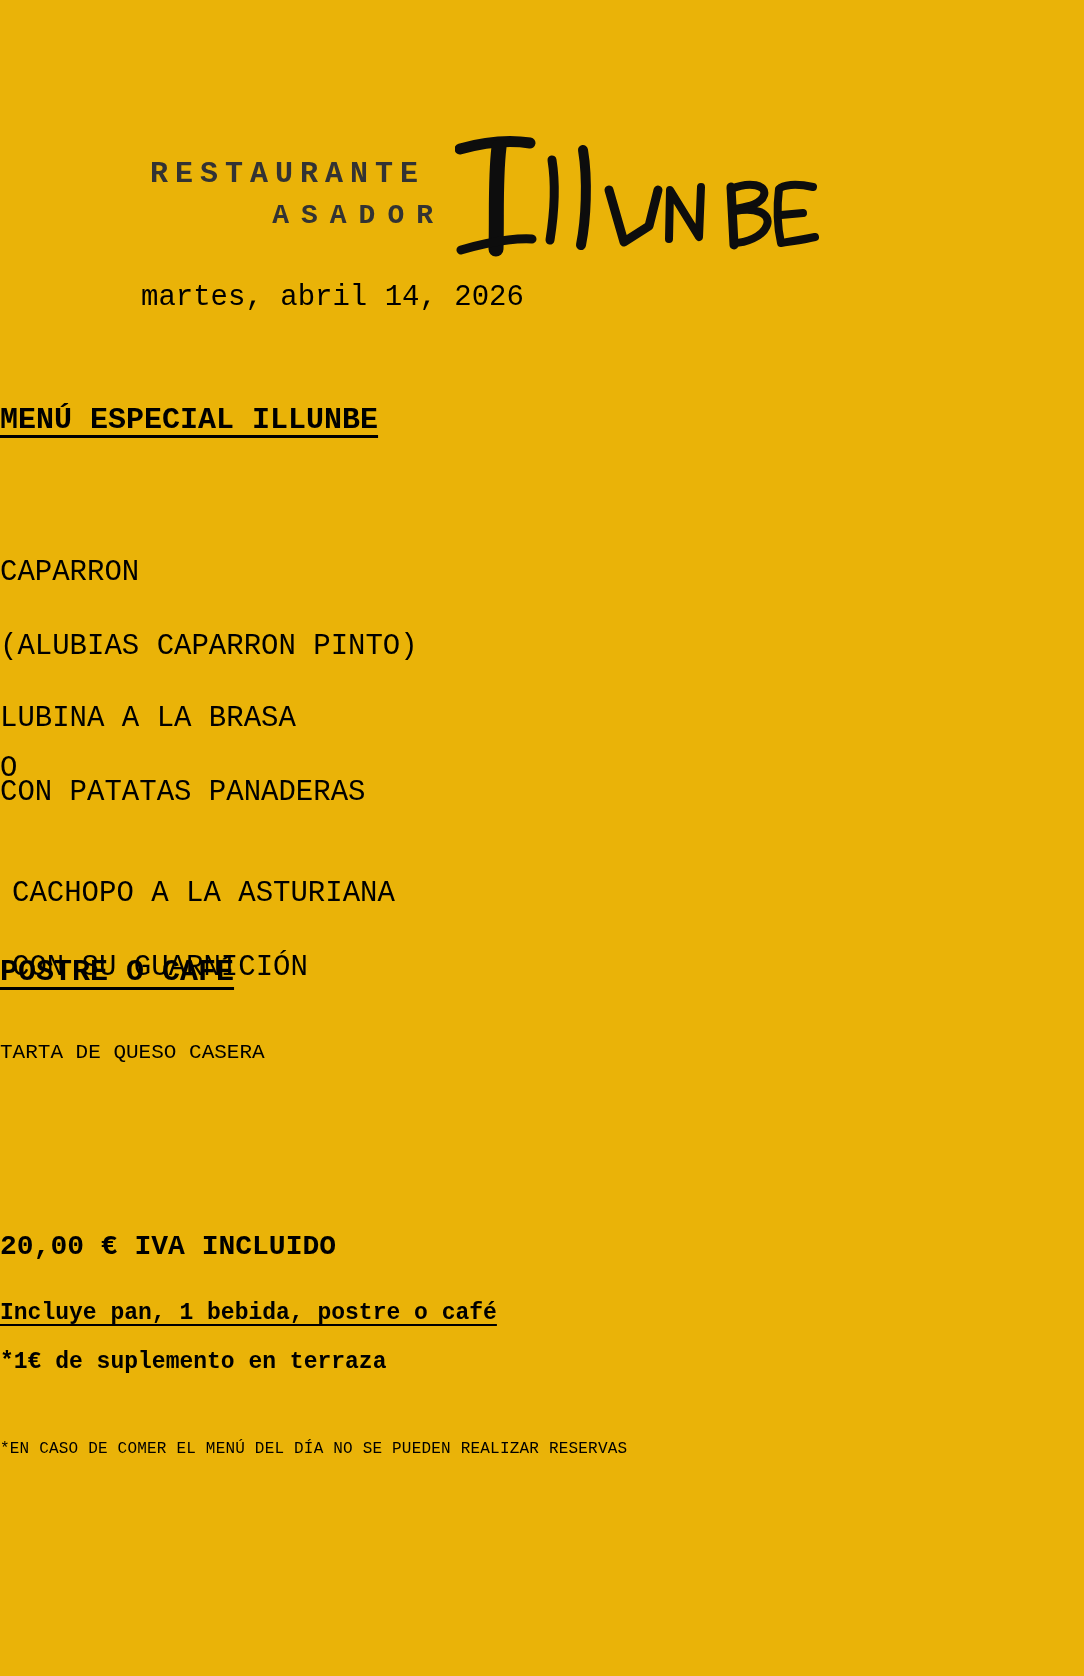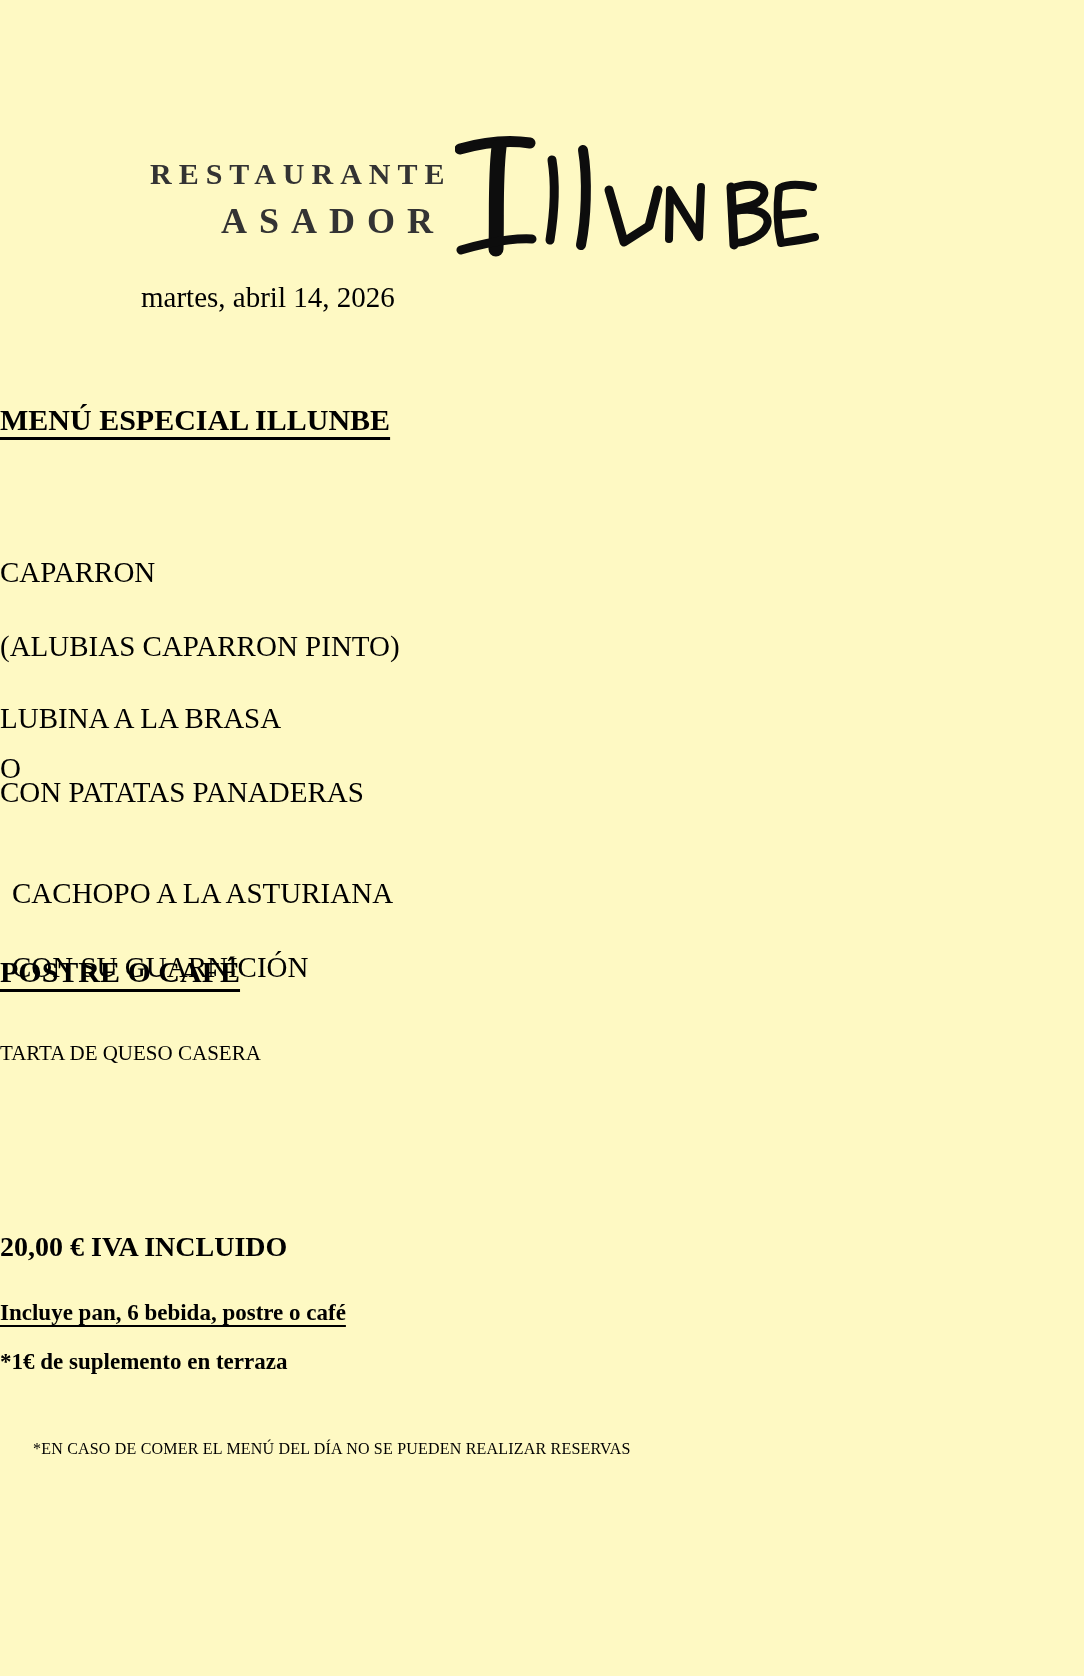--- a/index.html
+++ b/index.html
@@ -1,22 +1,22 @@
 <!DOCTYPE html>
 <html><head>
 <meta charset="utf-8">
 <style>
   html, body { margin: 0; padding: 0; background: #e8e8e8; }
   .page {
     position: relative;
     width: 1084px;
     height: 1676px;
     margin: 0 auto;
-    background: #fef9c3;
-    font-family: Liberation Serif, serif;
+    background: #eab308;
+    font-family: Liberation Mono, monospace;
     color: #000000;
     overflow: hidden;
   }
 
   
   .logo {
     position: absolute;
     top: 135px;
     left: 150px;
     width: 700px;
@@ -30,21 +30,21 @@
     color: #333333;
     font-weight: 600;
   }
   .brand-line1 {
     font-size: 30px;
     letter-spacing: 7px;
     margin-right: -7px;
     white-space: nowrap;
   }
   .brand-line2 {
-    font-size: 36px;
+    font-size: 28px;
     letter-spacing: 12px;
     margin-right: -12px;
     text-align: right;
     margin-top: 9px;
     white-space: nowrap;
   }
   .wordmark {
     position: absolute;
     left: 305px;
     top: 0;
@@ -86,21 +86,21 @@
   .course { font-size: 29px; line-height: 37px; }
   .starter-block  { top: 517px; }
   .main1-block    { top: 663px; }
   .or-sep         { top: 752px; font-size: 29px; }
   .main2-block    { top: 838px; margin-left: 12px; }
   .dessert-head   { top: 955px; font-size: 30px; font-weight: bold; }
   .dessert-item   { top: 1041px; font-size: 21px; }
   .price-line     { top: 1231px; font-size: 28px; font-weight: bold; }
   .includes-line  { top: 1300px; font-size: 23px; font-weight: bold; }
   .terrace-line   { top: 1349px; font-size: 23px; font-weight: bold; }
-  .footer-note    { top: 1440px; font-size: 16px; letter-spacing: 0.2px; margin-left: 33px; }
+  .footer-note    { top: 1440px; font-size: 16px; letter-spacing: 0.2px; }
 </style>
 </head>
 <body>
 
 <div class="page">
 
   <div class="logo">
     <div class="brand-col">
       <div class="brand-line1">RESTAURANTE</div>
       <div class="brand-line2">ASADOR</div>
@@ -152,19 +152,19 @@
     <div>CACHOPO A LA ASTURIANA</div>
     <div>CON SU GUARNICIÓN</div>
   </div>
 
   <div class="c dessert-head"><span class="u-thick">POSTRE O CAFÉ</span></div>
 
   <div class="c dessert-item">TARTA DE QUESO CASERA</div>
 
   <div class="c price-line">20,00 € IVA INCLUIDO</div>
 
-  <div class="c includes-line"><span class="u-thin">Incluye pan, 6 bebida, postre o café</span></div>
+  <div class="c includes-line"><span class="u-thin">Incluye pan, 1 bebida, postre o café</span></div>
 
   <div class="c terrace-line">*1€ de suplemento en terraza</div>
 
   <div class="c footer-note">*EN CASO DE COMER EL MENÚ DEL DÍA NO SE PUEDEN REALIZAR RESERVAS</div>
 
 </div>
 
 </body></html>

